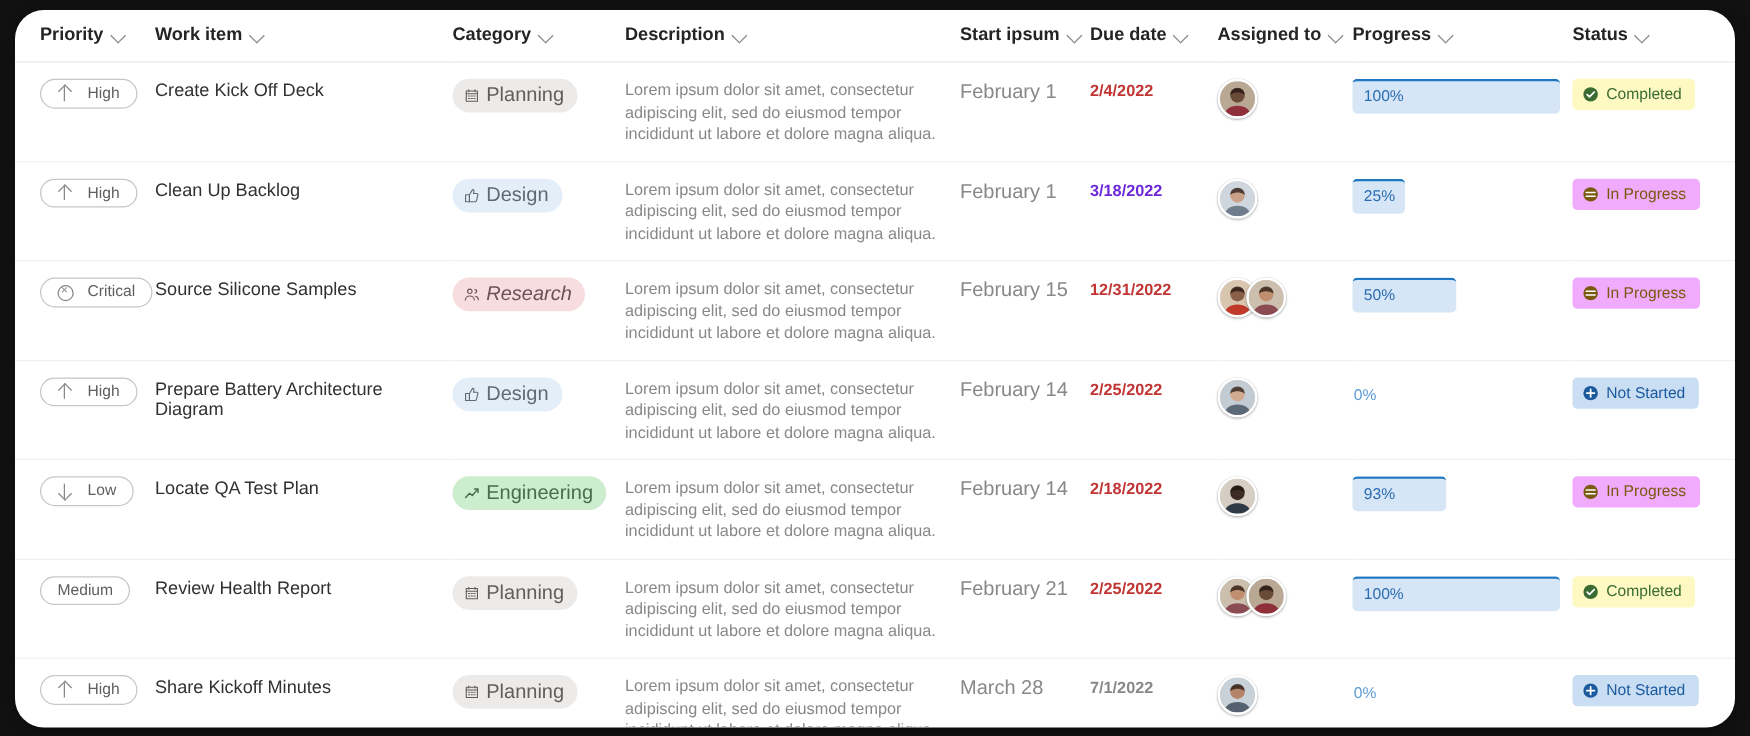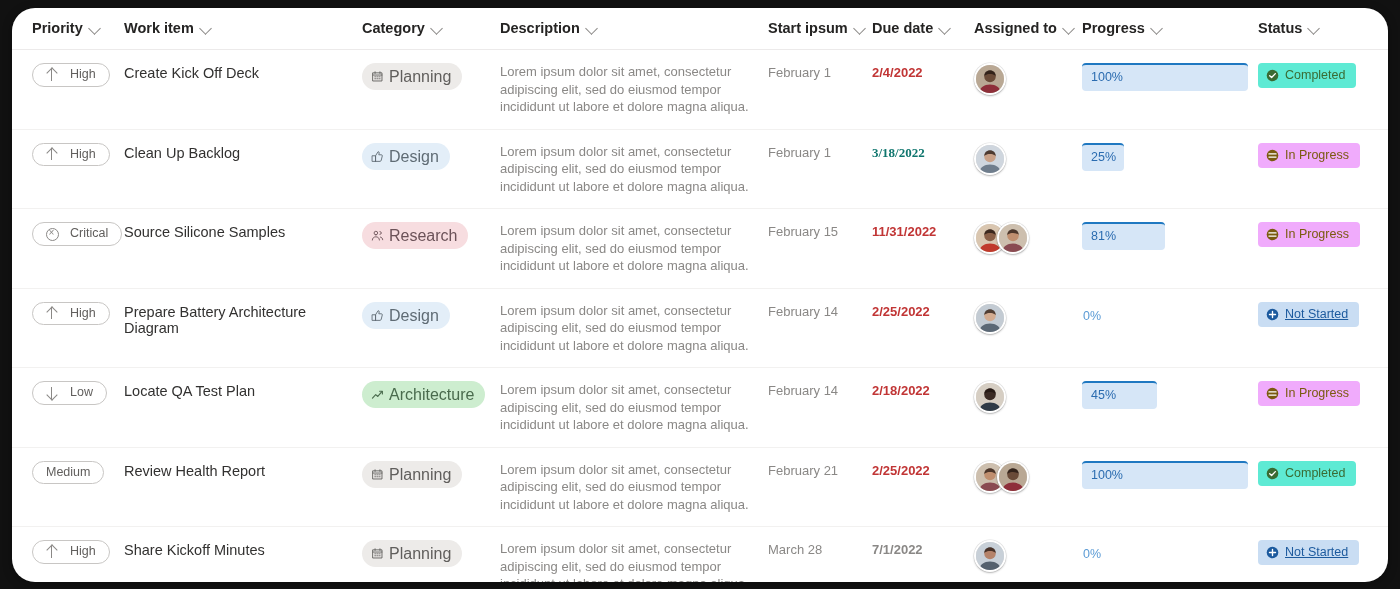--- a/index.html
+++ b/index.html
@@ -158,21 +158,21 @@
 
   
   .desc {
     font-size: 13px;
     line-height: 17.5px;
     color: #8a8886;
     display: block;
   }
 
   
-  .startdate { font-size: 13px; color: #8a8886; display:block; padding-top: 2px; }
+  .startdate { font-size: 16px; color: #8a8886; display:block; padding-top: 2px; }
   .duedate   { font-size: 13px; font-weight: 700; display:block; padding-top: 2px; }
 
   
   .avatars { display: flex; align-items: center; padding-top: 0px; }
   .avatar {
     width: 32px; height: 32px;
     border-radius: 50%;
     overflow: hidden;
     border: 2px solid #ffffff;
     box-shadow: 0 0 0 0.5px rgba(0,0,0,.10), 0 1px 2px rgba(0,0,0,.25);
@@ -208,23 +208,23 @@
     align-items: center;
     gap: 6px;
     border-radius: 4px;
     padding: 5px 11px 5px 8px;
     font-size: 12.5px;
     line-height: 1.2;
     white-space: nowrap;
   }
   .badge .bico { width: 13px; height: 13px; flex:0 0 auto; display:block; }
 
-  .badge.completed   { background: #5eead4; color: #3a6b33; }
+  .badge.completed   { background: #fef9c3; color: #3a6b33; }
   .badge.inprogress  { background: #f0abfc; color: #7a5a10; }
-  .badge.notstarted  { background: #c9ddf3; color: #1c5a9e; text-decoration: underline; }
+  .badge.notstarted  { background: #c9ddf3; color: #1c5a9e; }
 </style>
 </head>
 <body>
 
 <div id="app">
   <div id="card">
     <table class="grid">
       <colgroup>
         <col class="c-priority">
           <col class="c-workitem">
@@ -350,21 +350,21 @@
                 </span>
                 <span>Design</span>
               </span></td>
             <td>
               <span class="desc">Lorem ipsum dolor sit amet, consectetur adipiscing elit, sed do eiusmod tempor incididunt ut labore et dolore magna aliqua.</span>
             </td>
             <td>
               <span class="startdate">February 1</span>
             </td>
             <td>
-              <span class="duedate" style="color: #0f766e; font-family: Liberation Serif, serif;">3/18/2022</span>
+              <span class="duedate" style="color: #6d28d9;">3/18/2022</span>
             </td>
             <td>
               <div class="avatars">
                 <div class="avatar">
                   <svg viewBox="0 0 32 32">
                     <rect width="32" height="32" fill="#cfd6de"></rect>
                     <path d="M4 32c0-6.2 5.4-9.6 12-9.6S28 25.8 28 32z" fill="#6f7d8c"></path>
                     <circle cx="16" cy="13" r="6.6" fill="#c9a188"></circle>
                     <path d="M9.4 12.6C9.4 8.6 12.3 6 16 6s6.6 2.6 6.6 6.6c0 0-2-2.4-6.6-2.4s-6.6 2.4-6.6 2.4z" fill="rgba(30,20,15,.72)"></path>
                   </svg>
@@ -388,39 +388,39 @@
               </span></td>
           </tr>
           <tr>
             <td class="col-0"><span class="pill">
                 <span class="pico crit"></span>
                 <span>Critical</span>
               </span></td>
             <td>
               <span class="workitem">Source Silicone Samples</span>
             </td>
-            <td><span class="tag" style="background: rgb(247, 221, 224); color: rgb(107, 82, 88);">
+            <td><span class="tag" style="background: rgb(247, 221, 224); color: rgb(107, 82, 88); font-style: italic;">
                 <span style="display: flex;">
                   <svg viewBox="0 0 16 16" width="13" height="13" class="tico">
                     <path d="M6 7.2a2.2 2.2 0 100-4.4 2.2 2.2 0 000 4.4z" fill="none" stroke="#6b5258" stroke-width="1.1" stroke-linecap="round" stroke-linejoin="round"></path>
                     <path d="M1.6 13.6c0-2.4 2-4 4.4-4s4.4 1.6 4.4 4" fill="none" stroke="#6b5258" stroke-width="1.1" stroke-linecap="round" stroke-linejoin="round"></path>
                     <path d="M11 6.6a1.7 1.7 0 100-3.4" fill="none" stroke="#6b5258" stroke-width="1.1" stroke-linecap="round" stroke-linejoin="round"></path>
                     <path d="M11.6 9.9c1.6.3 2.8 1.6 2.8 3.3" fill="none" stroke="#6b5258" stroke-width="1.1" stroke-linecap="round" stroke-linejoin="round"></path>
                   </svg>
                 </span>
                 <span>Research</span>
               </span></td>
             <td>
               <span class="desc">Lorem ipsum dolor sit amet, consectetur adipiscing elit, sed do eiusmod tempor incididunt ut labore et dolore magna aliqua.</span>
             </td>
             <td>
               <span class="startdate">February 15</span>
             </td>
             <td>
-              <span class="duedate" style="color: rgb(193, 53, 53);">11/31/2022</span>
+              <span class="duedate" style="color: rgb(193, 53, 53);">12/31/2022</span>
             </td>
             <td>
               <div class="avatars">
                 <div class="avatar">
                   <svg viewBox="0 0 32 32">
                     <rect width="32" height="32" fill="#d9c6b0"></rect>
                     <path d="M4 32c0-6.2 5.4-9.6 12-9.6S28 25.8 28 32z" fill="#c0392b"></path>
                     <circle cx="16" cy="13" r="6.6" fill="#8a5f47"></circle>
                     <path d="M9.4 12.6C9.4 8.6 12.3 6 16 6s6.6 2.6 6.6 6.6c0 0-2-2.4-6.6-2.4s-6.6 2.4-6.6 2.4z" fill="rgba(30,20,15,.72)"></path>
                   </svg>
@@ -431,21 +431,21 @@
                     <path d="M4 32c0-6.2 5.4-9.6 12-9.6S28 25.8 28 32z" fill="#8a4b52"></path>
                     <circle cx="16" cy="13" r="6.6" fill="#c08f6f"></circle>
                     <path d="M9.4 12.6C9.4 8.6 12.3 6 16 6s6.6 2.6 6.6 6.6c0 0-2-2.4-6.6-2.4s-6.6 2.4-6.6 2.4z" fill="rgba(30,20,15,.72)"></path>
                   </svg>
                 </div>
               </div>
             </td>
             <td>
               <div class="progwrap">
                 <div class="progbar" style="width: 50%;"></div>
-                <span class="progtext">81%</span>
+                <span class="progtext">50%</span>
               </div>
             </td>
             <td><span class="badge inprogress">
                 <span style="display: flex;">
                   <svg viewBox="0 0 16 16" width="13" height="13" class="bico">
                     <path d="M8 .9A7.1 7.1 0 118 15.1 7.1 7.1 0 018 .9z" fill="#7a5a10"></path>
                     <path d="M3.6 6.1h8.8M3.6 9.9h8.8" fill="none" stroke="#ffffff" stroke-width="1.5" stroke-linecap="round" stroke-linejoin="round"></path>
                   </svg>
                 </span>
                 <span>In Progress</span>
@@ -512,21 +512,21 @@
             <td>
               <span class="workitem">Locate QA Test Plan</span>
             </td>
             <td><span class="tag" style="background: rgb(205, 237, 207); color: rgb(74, 107, 77);">
                 <span style="display: flex;">
                   <svg viewBox="0 0 16 16" width="13" height="13" class="tico">
                     <path d="M1.8 12.4l4-4.3 2.6 2.3 5.2-6.1" fill="none" stroke="#4a6b4d" stroke-width="1.4" stroke-linecap="round" stroke-linejoin="round"></path>
                     <path d="M10.6 4.0h3.4v3.4" fill="none" stroke="#4a6b4d" stroke-width="1.4" stroke-linecap="round" stroke-linejoin="round"></path>
                   </svg>
                 </span>
-                <span>Architecture</span>
+                <span>Engineering</span>
               </span></td>
             <td>
               <span class="desc">Lorem ipsum dolor sit amet, consectetur adipiscing elit, sed do eiusmod tempor incididunt ut labore et dolore magna aliqua.</span>
             </td>
             <td>
               <span class="startdate">February 14</span>
             </td>
             <td>
               <span class="duedate" style="color: rgb(193, 53, 53);">2/18/2022</span>
             </td>
@@ -538,21 +538,21 @@
                     <path d="M4 32c0-6.2 5.4-9.6 12-9.6S28 25.8 28 32z" fill="#2e3a46"></path>
                     <circle cx="16" cy="13" r="6.6" fill="#3b2b24"></circle>
                     <path d="M9.4 12.6C9.4 8.6 12.3 6 16 6s6.6 2.6 6.6 6.6c0 0-2-2.4-6.6-2.4s-6.6 2.4-6.6 2.4z" fill="rgba(30,20,15,.72)"></path>
                   </svg>
                 </div>
               </div>
             </td>
             <td>
               <div class="progwrap">
                 <div class="progbar" style="width: 45%;"></div>
-                <span class="progtext">45%</span>
+                <span class="progtext">93%</span>
               </div>
             </td>
             <td><span class="badge inprogress">
                 <span style="display: flex;">
                   <svg viewBox="0 0 16 16" width="13" height="13" class="bico">
                     <path d="M8 .9A7.1 7.1 0 118 15.1 7.1 7.1 0 018 .9z" fill="#7a5a10"></path>
                     <path d="M3.6 6.1h8.8M3.6 9.9h8.8" fill="none" stroke="#ffffff" stroke-width="1.5" stroke-linecap="round" stroke-linejoin="round"></path>
                   </svg>
                 </span>
                 <span>In Progress</span>

